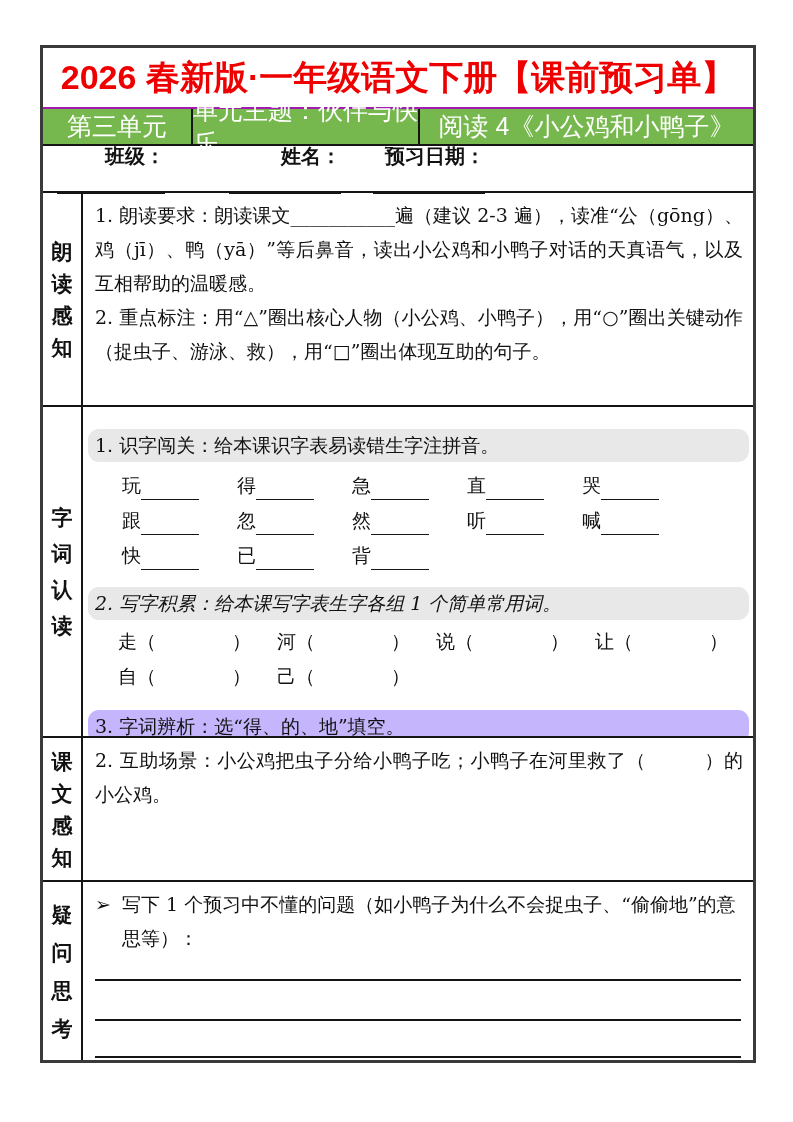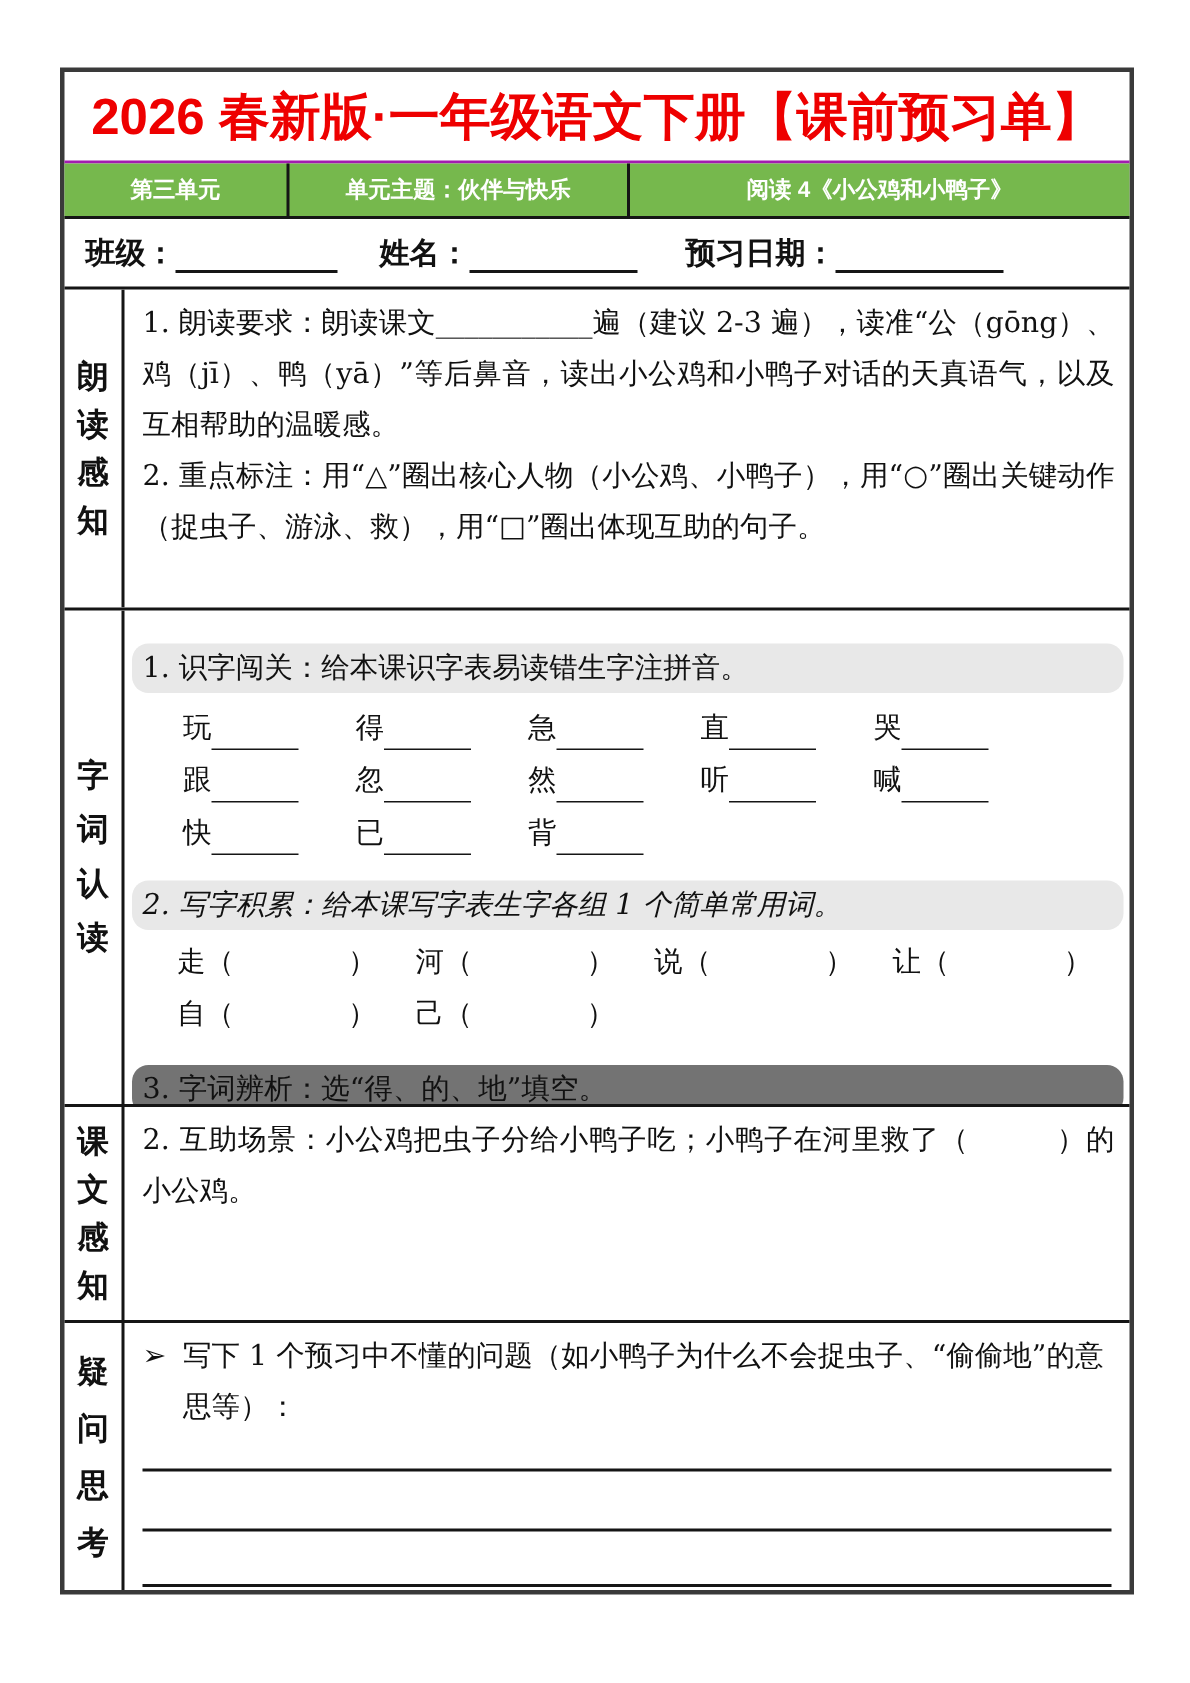--- a/index.html
+++ b/index.html
@@ -18,36 +18,36 @@
   .title-row {
     height:61px; flex:0 0 61px; border-bottom:2px solid #a21caf;
     display:flex; align-items:center; justify-content:center; overflow:hidden;
   }
   .title-row .t {
     font-size:34px; font-weight:bold; letter-spacing:0px; white-space:nowrap;
   }
   
   .unit-row {
     height:37px; flex:0 0 37px; border-bottom:2px solid #151515;
-    display:flex; color:#fff; font-weight:bold; font-size:15px;
+    display:flex; color:#fff; font-weight:normal; font-size:25px;
   }
   .unit-row .cell {
     display:flex; align-items:center; justify-content:center; height:100%;
   }
   .unit-row .c1 { width:150px; border-right:2px solid #151515; }
   .unit-row .c2 { width:227px; border-right:2px solid #151515; }
   .unit-row .c3 { flex:1; }
   
   .info-row {
     height:47px; flex:0 0 47px; border-bottom:2px solid #151515;
     display:flex; align-items:center; padding:0 16px 0 14px;
     font-weight:bold; font-size:20px;
   }
-  .info-row .grp { display:flex; align-items:flex-end; }
-  .info-row .g2 { margin-left:28px; }
+  .info-row .grp { display:flex; align-items:flex-end;flex-direction:column; }
+  .info-row .g2 { margin-left:64px; }
   .info-row .g3 { margin-left:32px; }
   .u {
     display:inline-block; border-bottom:2px solid #151515; height:24px;
   }
   .u.w1 { width:108px; } .u.w2 { width:112px; } .u.w3 { width:112px; }
   
   .section { display:flex; border-bottom:2px solid #151515; overflow:hidden; }
   .section:last-child { border-bottom:none; }
   .s-langdu { flex:0 0 214px; }
   .s-zici  { flex:0 0 331px; }
@@ -211,21 +211,21 @@
         <span class="wd">走（　　　　）</span>
         <span class="wd">河（　　　　）</span>
         <span class="wd">说（　　　　）</span>
         <span class="wd">让（　　　　）</span>
       </div>
       <div class="word-row">
         <span class="wd">自（　　　　）</span>
         <span class="wd">己（　　　　）</span>
       </div>
 
-      <span class="hl" style="background: #737373;">3. 字词辨析：选“得、的、地”填空。</span>
+      <span class="hl" style="background: #c4b5fd;">3. 字词辨析：选“得、的、地”填空。</span>
 
       <div class="fill-line">跑（　　　）快　可爱（　　　）小鸟　慢慢（　　　）走</div>
     </div>
   </div>
 
   <div class="section s-kewen">
     <div class="sec-label">
       <span>课</span>
       <span>文</span>
       <span>感</span>

